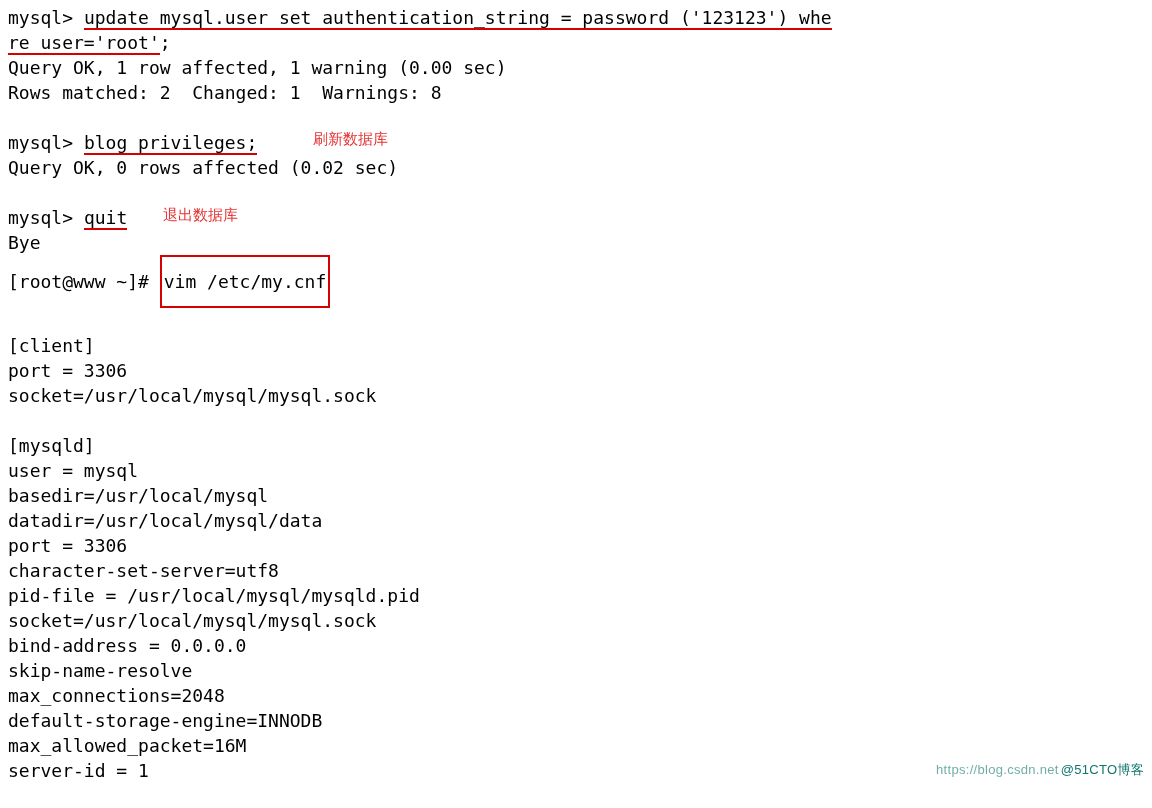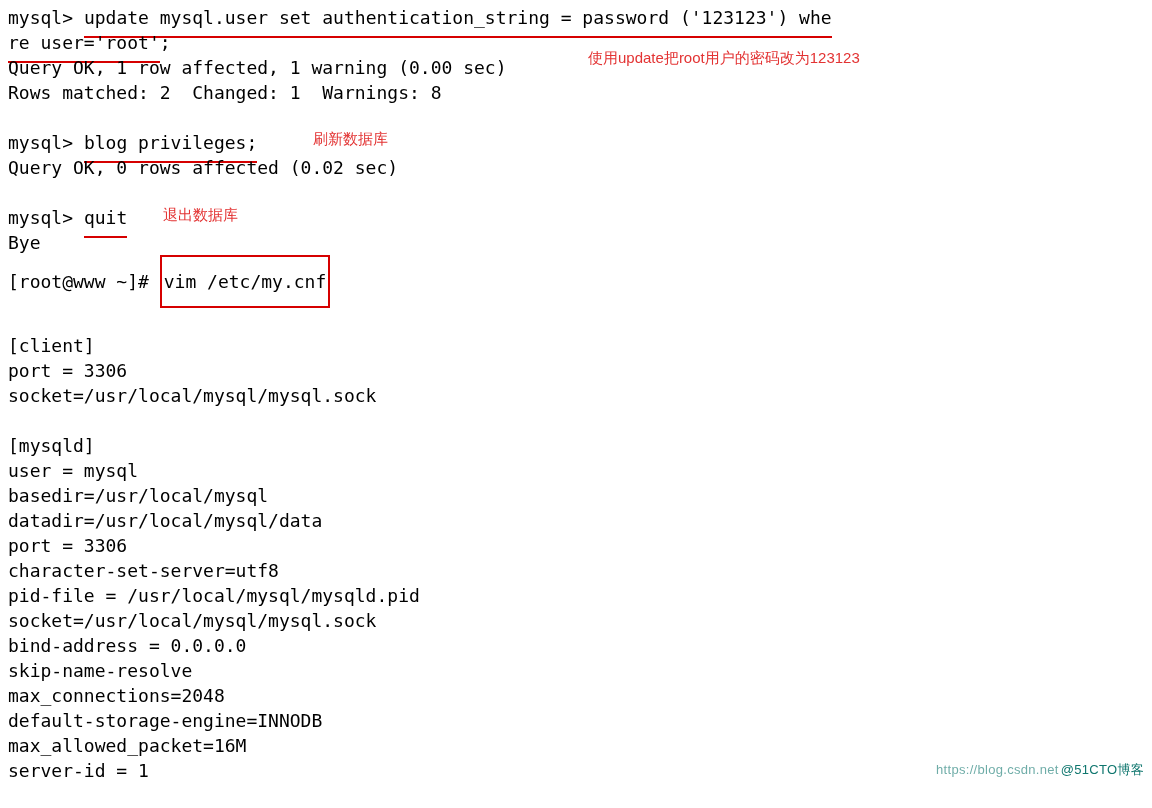--- a/index.html
+++ b/index.html
@@ -8,21 +8,21 @@
     background: #ffffff;
     font-family: "Consolas", "DejaVu Sans Mono", "Menlo", monospace;
     font-size: 18px;
     line-height: 25px;
     color: #000000;
     width: 1152px;
     box-sizing: border-box;
     position: relative;
   }
   .line { white-space: pre; position: relative; }
-  .ul-red { border-bottom: 2px solid #d60000; padding-bottom: 8px; text-align: center; }
+  .ul-red { border-bottom: 2px solid #d60000; padding-bottom: 0px; text-align: center; }
   .box-red { border: 2px solid #d60000; padding: 12px 2px; display: inline-block; }
   .note {
     color: #e33333;
     font-family: "Microsoft YaHei", "PingFang SC", sans-serif;
     font-size: 15px;
     position: absolute;
   }
   .cursor-green { background: #1fd11f; }
   .watermark {
     position: absolute;
@@ -33,21 +33,21 @@
     color: #0f766e;
     letter-spacing: 0.3px;
   }
   .watermark .wm1 { opacity: .6; margin-right: 2px; }
 </style>
 </head>
 <body>
 
 <div class="line"><span>mysql&gt;</span> <span class="ul-red">update mysql.user set authentication_string = password ('123123') whe</span></div>
 
-<div class="line"><span class="ul-red">re user='root'</span><span>;</span><span class="note" style="left:580px; top:15px;">使用update把root用户的密码改为123123</span></div>
+<div class="line"><span class="ul-red">re user='root'</span><span>;</span></div>
 
 <div class="line">Query OK, 1 row affected, 1 warning (0.00 sec)</div>
 <div class="line">Rows matched: 2  Changed: 1  Warnings: 8</div>
 <div class="line"> </div>
 
 <div class="line"><span>mysql&gt;</span> <span class="ul-red">blog privileges;</span><span class="note" style="left:305px; top:-4px;">刷新数据库</span></div>
 <div class="line">Query OK, 0 rows affected (0.02 sec)</div>
 <div class="line"> </div>
 
 <div class="line"><span>mysql&gt;</span> <span class="ul-red">quit</span><span class="note" style="left:155px; top:-3px;">退出数据库</span></div>

